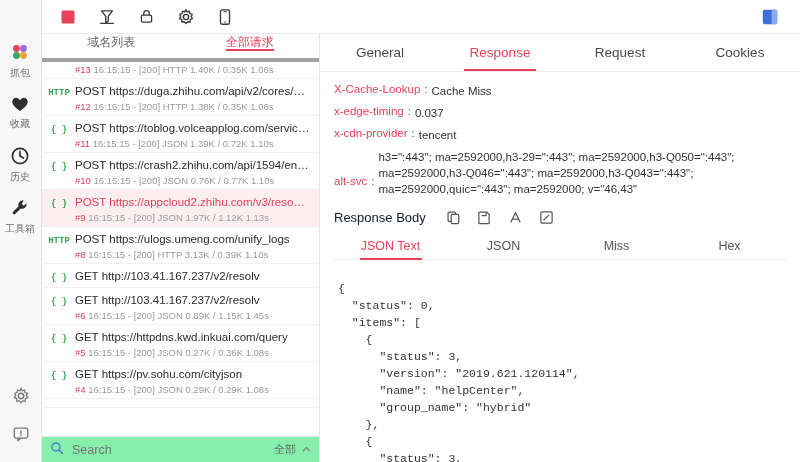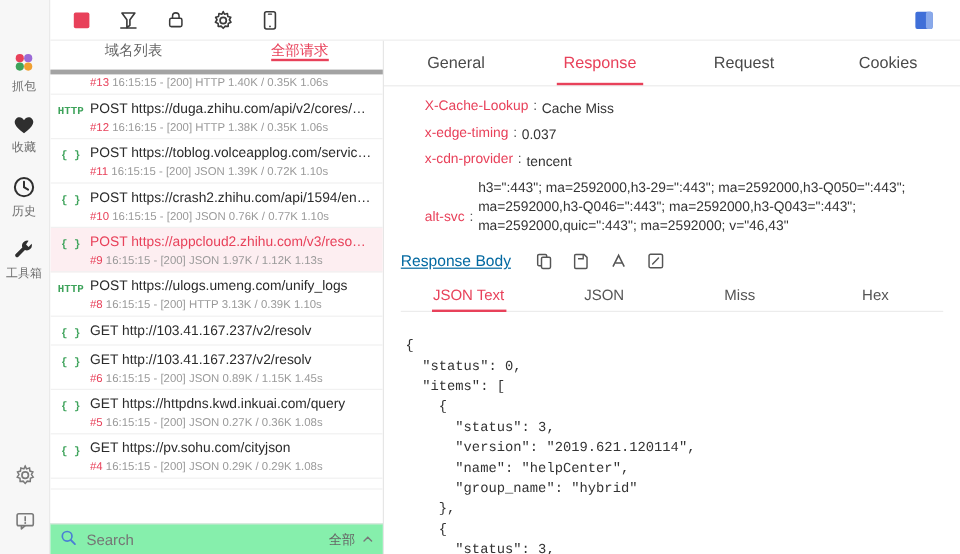--- a/index.html
+++ b/index.html
@@ -127,31 +127,30 @@
   .detail-tab.active::after {
     content: ""; position: absolute; bottom: 0; left: 50%;
     transform: translateX(-50%); width: 72px; height: 2px; background: #e8415a;
   }
   .detail-scroll { flex: 1 1 auto; overflow: hidden; padding: 8px 0 0 0; }
 
   .hdr-row { display: flex; padding: 3px 14px; align-items: flex-start; }
   .hdr-key {
     color: #e8415a; font-size: 11.5px; white-space: nowrap;
     font-family: "Liberation Sans", sans-serif;
-    margin-left: 20px;
   }
   .hdr-sep { color: #555; font-size: 11.5px; padding: 0 4px; }
   .hdr-val { color: #333; font-size: 11.5px; }
   .hdr-val .line { line-height: 16px; white-space: nowrap; }
 
   .respbody-bar {
     display: flex; align-items: center; gap: 16px;
     padding: 10px 14px 4px 14px;
   }
-  .respbody-title { font-size: 13px; color: #0369a1; margin-right: 4px; text-decoration: underline; }
+  .respbody-title { font-size: 13px; color: #0f172a; margin-right: 4px; }
   .rb-icon { cursor: pointer; color: #555; display: flex; align-items: center; }
 
   .body-tabs {
     display: flex; border-bottom: 1px solid #ececec; margin: 4px 14px 0 14px;
   }
   .body-tab {
     flex: 1; text-align: center; padding: 6px 0; font-size: 12.5px;
     color: #555; cursor: pointer; position: relative;
   }
   .body-tab.active { color: #e8415a; }

